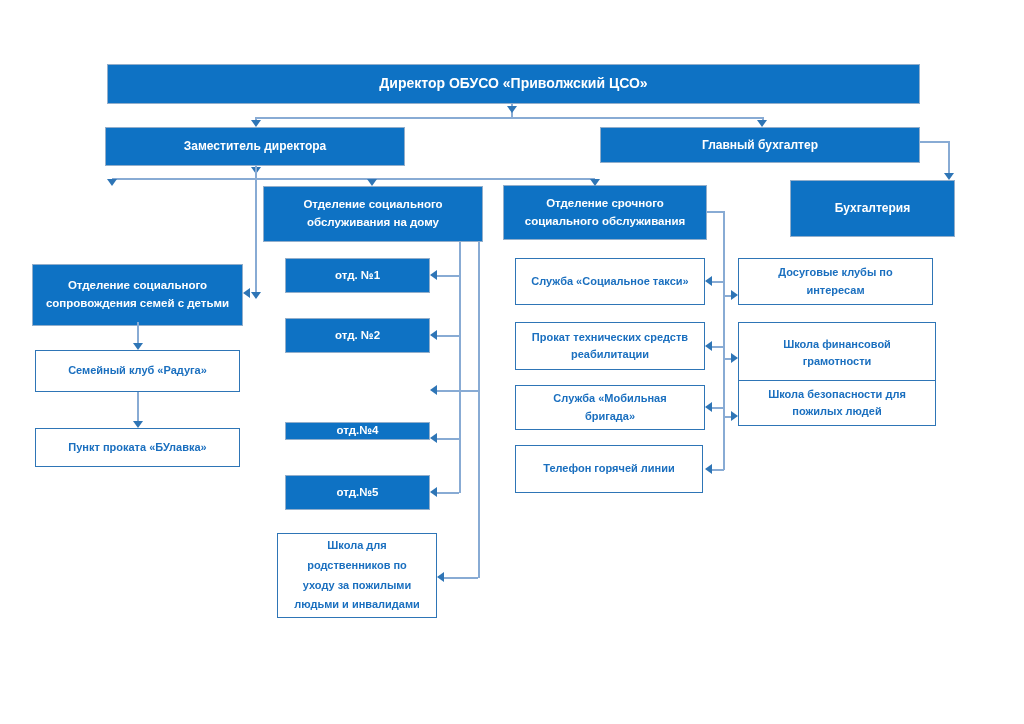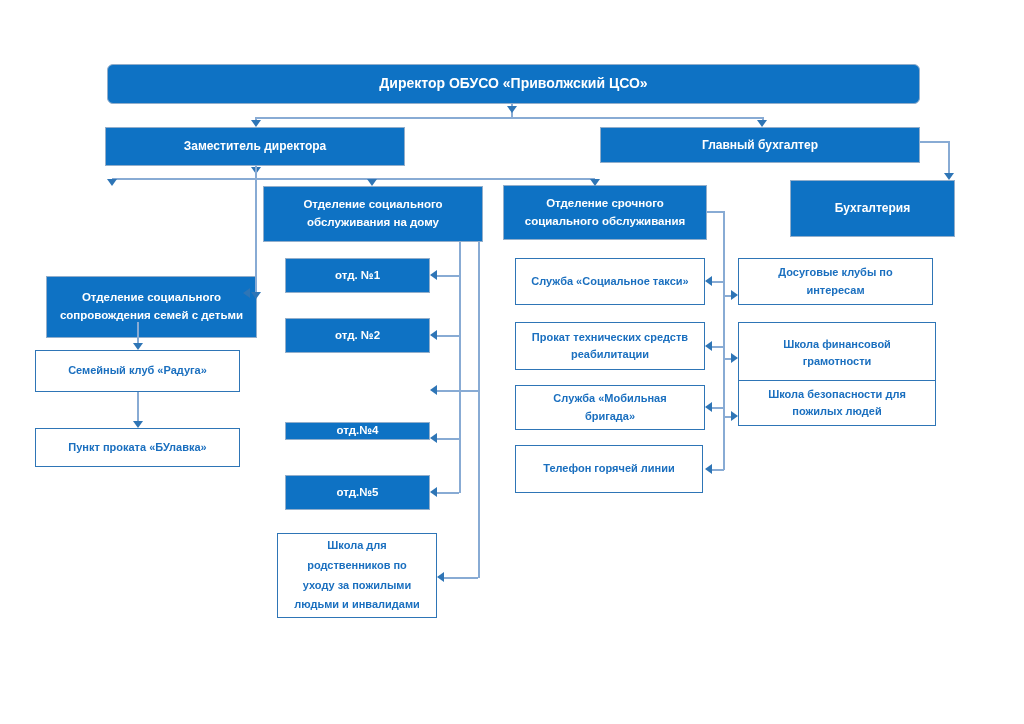--- a/index.html
+++ b/index.html
@@ -10,21 +10,21 @@
   .node{
     position:absolute;display:flex;align-items:center;justify-content:center;
     text-align:center;font-weight:bold;box-sizing:border-box;line-height:1.55;
   }
   .blue{
     background:#0E72C4;border:1px solid #92AECB;color:#ffffff;
   }
   .white{
     background:#ffffff;border:1.5px solid #2E75B6;color:#1A6FBF;
   }
-  .f14{font-size:14px;border-radius:6px;}
+  .f14{font-size:14px;}
   .f12{font-size:12px;}
   .f115{font-size:11.5px;}
   .f11{font-size:11px;}
   .v-line{position:absolute;width:1.5px;background:#88ABD4;}
   .h-line{position:absolute;height:1.5px;background:#88ABD4;}
   .arr-down{position:absolute;width:0;height:0;
     border-left:5px solid transparent;border-right:5px solid transparent;
     border-top:7px solid #2E75B6;}
   .arr-left{position:absolute;width:0;height:0;
     border-top:5px solid transparent;border-bottom:5px solid transparent;
@@ -51,21 +51,21 @@
   <div class="node blue f12" style="left:790px;top:180px;width:165px;height:57px;">
     <span>Бухгалтерия</span>
   </div>
 
   <div class="node blue f115" style="left:263px;top:186px;width:220px;height:56px;padding:0 10px;">
     <span>Отделение социального обслуживания на дому</span>
   </div>
   <div class="node blue f115" style="left:503px;top:185px;width:204px;height:55px;padding:4px 10px;">
     <span>Отделение срочного социального обслуживания</span>
   </div>
-  <div class="node blue f115" style="left:32px;top:276px;width:211px;height:62px;padding:0 10px;margin-left:14px;">
+  <div class="node blue f115" style="left:32px;top:264px;width:211px;height:62px;padding:0 10px;">
     <span>Отделение социального сопровождения семей с детьми</span>
   </div>
 
   <div class="node white f11" style="left:35px;top:350px;width:205px;height:42px;">
     <span>Семейный клуб «Радуга»</span>
   </div>
   <div class="node white f11" style="left:35px;top:428px;width:205px;height:39px;">
     <span>Пункт проката «БУлавка»</span>
   </div>
 

